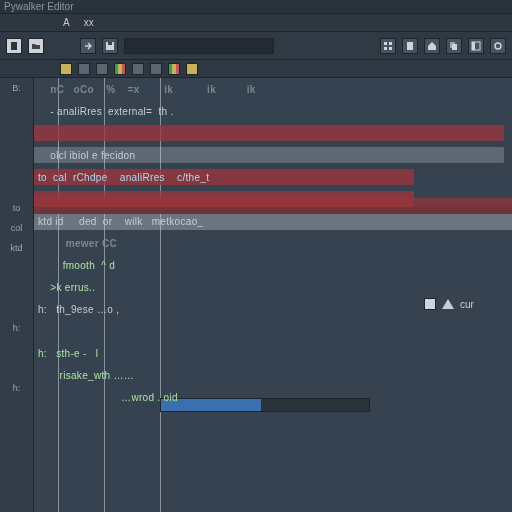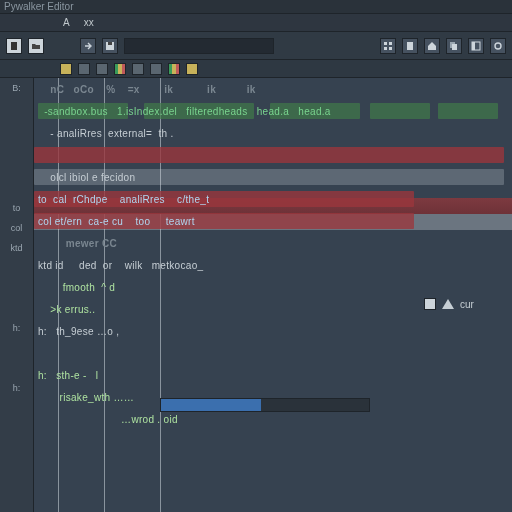--- a/index.html
+++ b/index.html
@@ -287,28 +287,20 @@
   <div class="vline" style="left:70px"></div>
   <div class="vline" style="left:126px"></div>
 
   <div class="hband" style="top:120px;background:linear-gradient(#7d3a40,#6e3238);"></div>
   <div class="hband" style="top:136px;background:#cdd5db;opacity:.35"></div>
 
   <div class="code-line">
     <span class="txt tk-comment">    nC   oCo    %    =x        ik           ik          ik</span>
   </div>
 
-  <div class="code-line">
-    <div class="hl-bar hl-green" style="left:4px;width:90px"></div>
-    <div class="hl-bar hl-green" style="left:110px;width:110px"></div>
-    <div class="hl-bar hl-green" style="left:236px;width:90px"></div>
-    <div class="hl-bar hl-green" style="left:336px;width:60px"></div>
-    <div class="hl-bar hl-green" style="left:404px;width:60px"></div>
-    <span class="txt tk-str">  -sandbox.bus   1.isIndex.del   filteredheads   head.a   head.a</span>
-  </div>
 
 
   <div class="code-line">
     <span class="txt tk-pale">    - analiRres  external=  th .</span>
   </div>
 
   <div class="code-line">
     <div class="hl-bar hl-red" style="left:0;width:470px"></div>
     <span class="txt tk-pale"></span>
   </div>
@@ -318,29 +310,28 @@
     <span class="txt tk-pale">    olcl ibiol e fecidon</span>
   </div>
 
   <div class="code-line">
     <div class="hl-bar hl-red" style="left:0;width:380px"></div>
     <span class="txt tk-kw">to  cal  rChdpe    analiRres    c/the_t</span>
   </div>
 
   <div class="code-line">
     <div class="hl-bar hl-red" style="left:0;width:380px"></div>
-    <span class="txt tk-kw">col et/ern  ca-e cu    too     teawrt</span>
+  </div>
+
+  <div class="code-line">
+    <span class="txt tk-pale">ktd id     ded  or    wilk   metkocao_</span>
   </div>
 
   <div class="code-line">
     <span class="txt tk-comment">         mewer CC</span>
-  </div>
-
-  <div class="code-line">
-    <span class="txt tk-pale">ktd id     ded  or    wilk   metkocao_</span>
   </div>
 
   <div class="code-line">
     <span class="txt tk-fn">        fmooth  ^ d</span>
   </div>
 
   <div class="code-line">
     <span class="txt tk-fn">    &gt;k errus..</span>
   </div>
 

